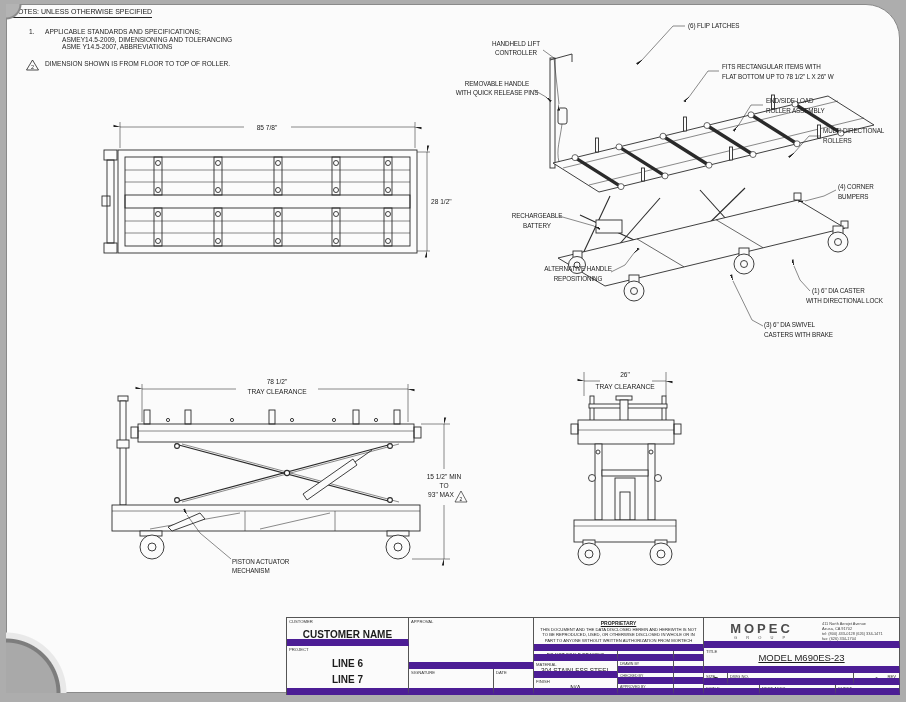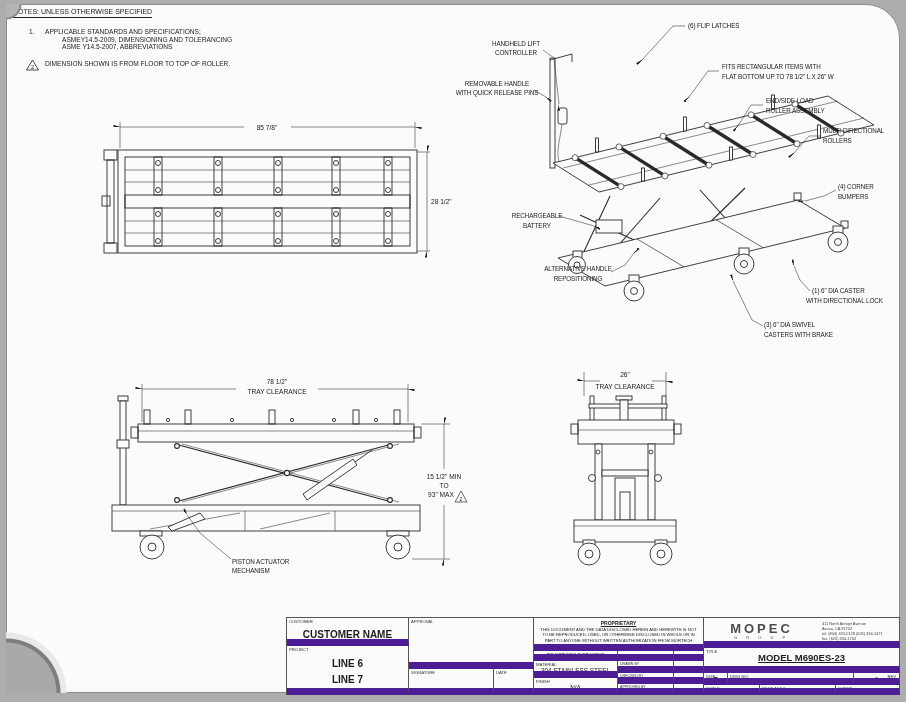--- a/index.html
+++ b/index.html
@@ -32,21 +32,21 @@
   .ctr{position:absolute;left:0;right:0;text-align:center;}
   .big{font-size:10px;font-weight:bold;}
   .prop-title{font-size:5px;font-weight:bold;text-decoration:underline;text-align:center;margin-top:2px;}
   .prop-text{font-size:4.2px;line-height:1.25;text-align:center;padding:1px 6px;color:#222;}
   .mopec{font-size:13px;font-weight:bold;color:#4c4c4c;letter-spacing:3px;text-align:center;margin-top:3px;}
   .mopec-sub{font-size:4px;letter-spacing:4px;text-align:center;color:#4c4c4c;margin-top:-1px;}
   .logo2{text-align:center;margin-top:2px;font-size:5px;}
   .logo2 .b{color:#2a6db5;font-style:italic;margin-right:3px;}
   .logo2 .d{color:#2b2b2b;font-weight:bold;}
   .addr{font-size:3.9px;line-height:1.3;color:#444;padding:3px 2px 0 3px;}
-  .model{font-size:9.5px;font-weight:bold;text-decoration:underline;text-align:center;margin-top:4px;}
+  .model{font-size:9.5px;font-weight:normal;text-decoration:underline;text-align:center;margin-top:4px;}
   .subtitle{font-size:9.8px;text-align:center;margin-top:1px;letter-spacing:-0.2px;}
   .val-c{font-size:10px;font-weight:bold;text-align:center;margin-top:3px;}
   .val-d{font-size:13px;text-align:center;margin-top:2px;}
   .val-r{font-size:9px;text-align:center;margin-top:2px;}
   .inline-val{position:absolute;left:22px;top:2px;font-size:5.8px;}
   .sm-ctr{font-size:4.6px;text-align:center;margin-top:2px;}
   .md-ctr{font-size:5.4px;text-align:center;margin-top:2px;font-weight:bold;}
   .matval{font-size:6.4px;text-align:center;margin-top:6px;}
 </style>
 </head>

